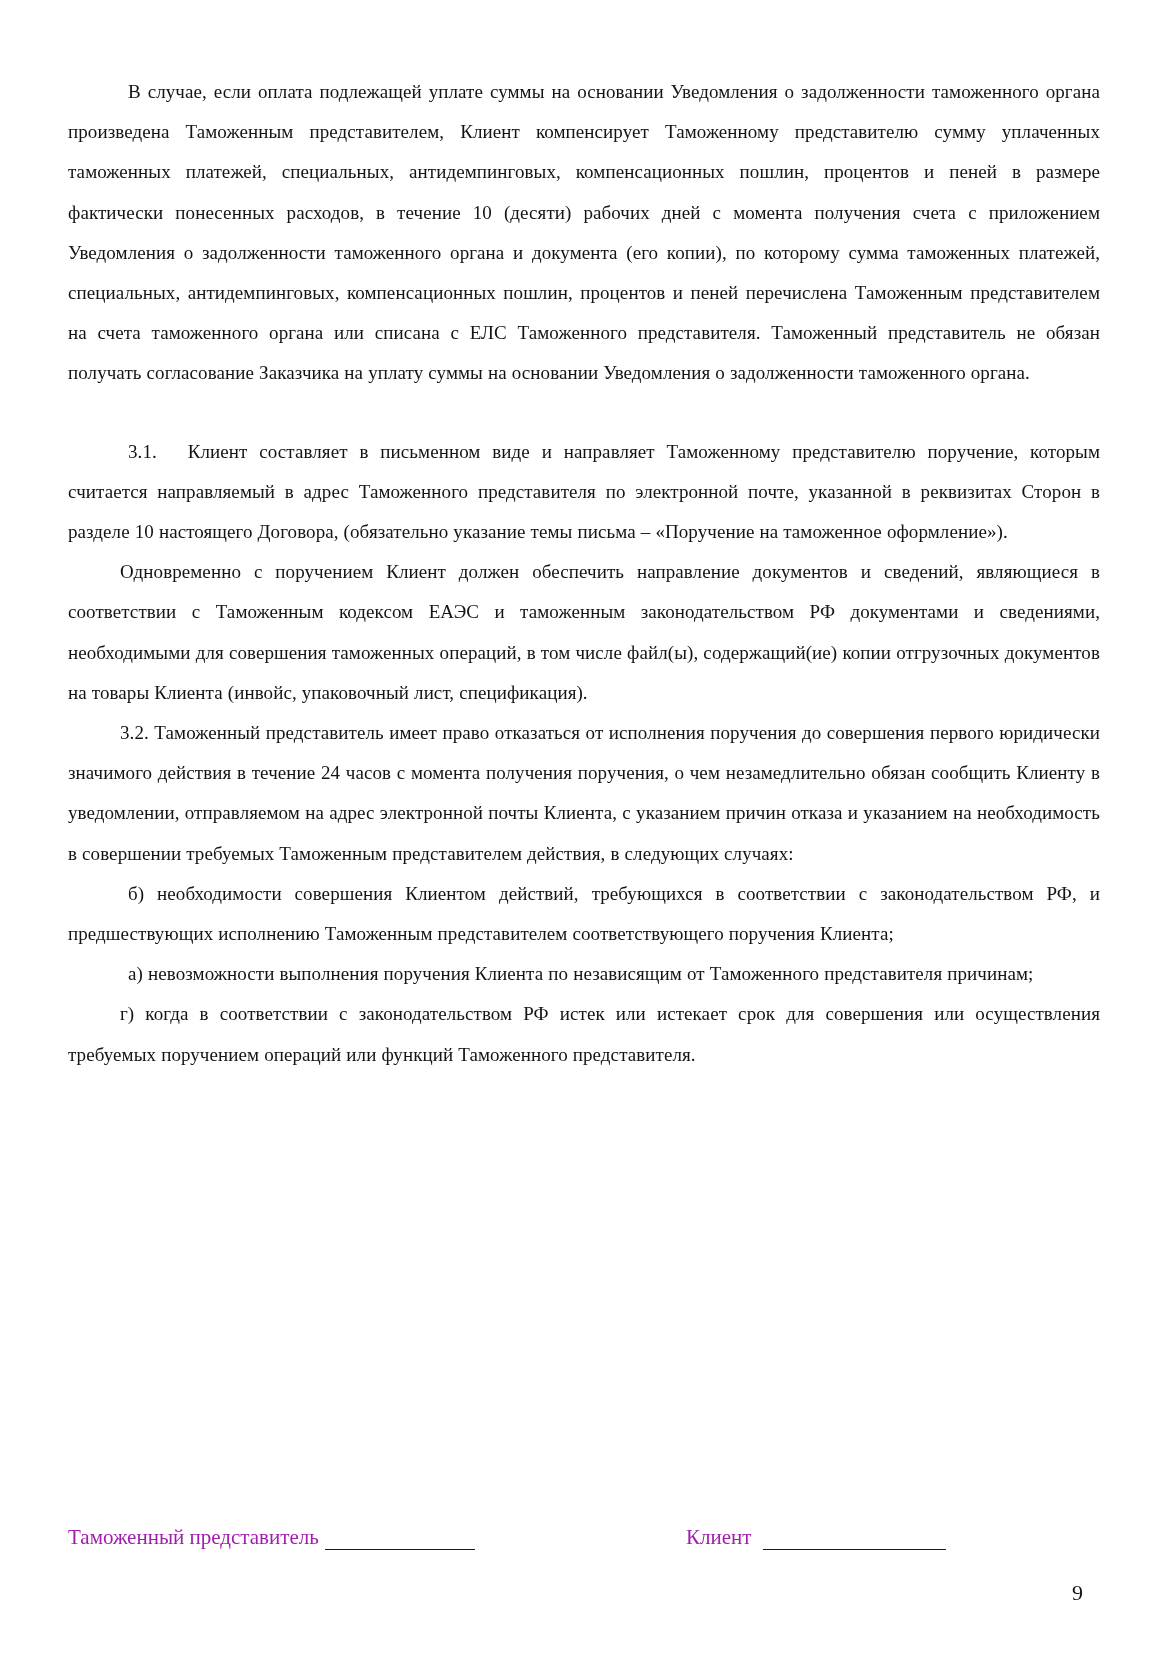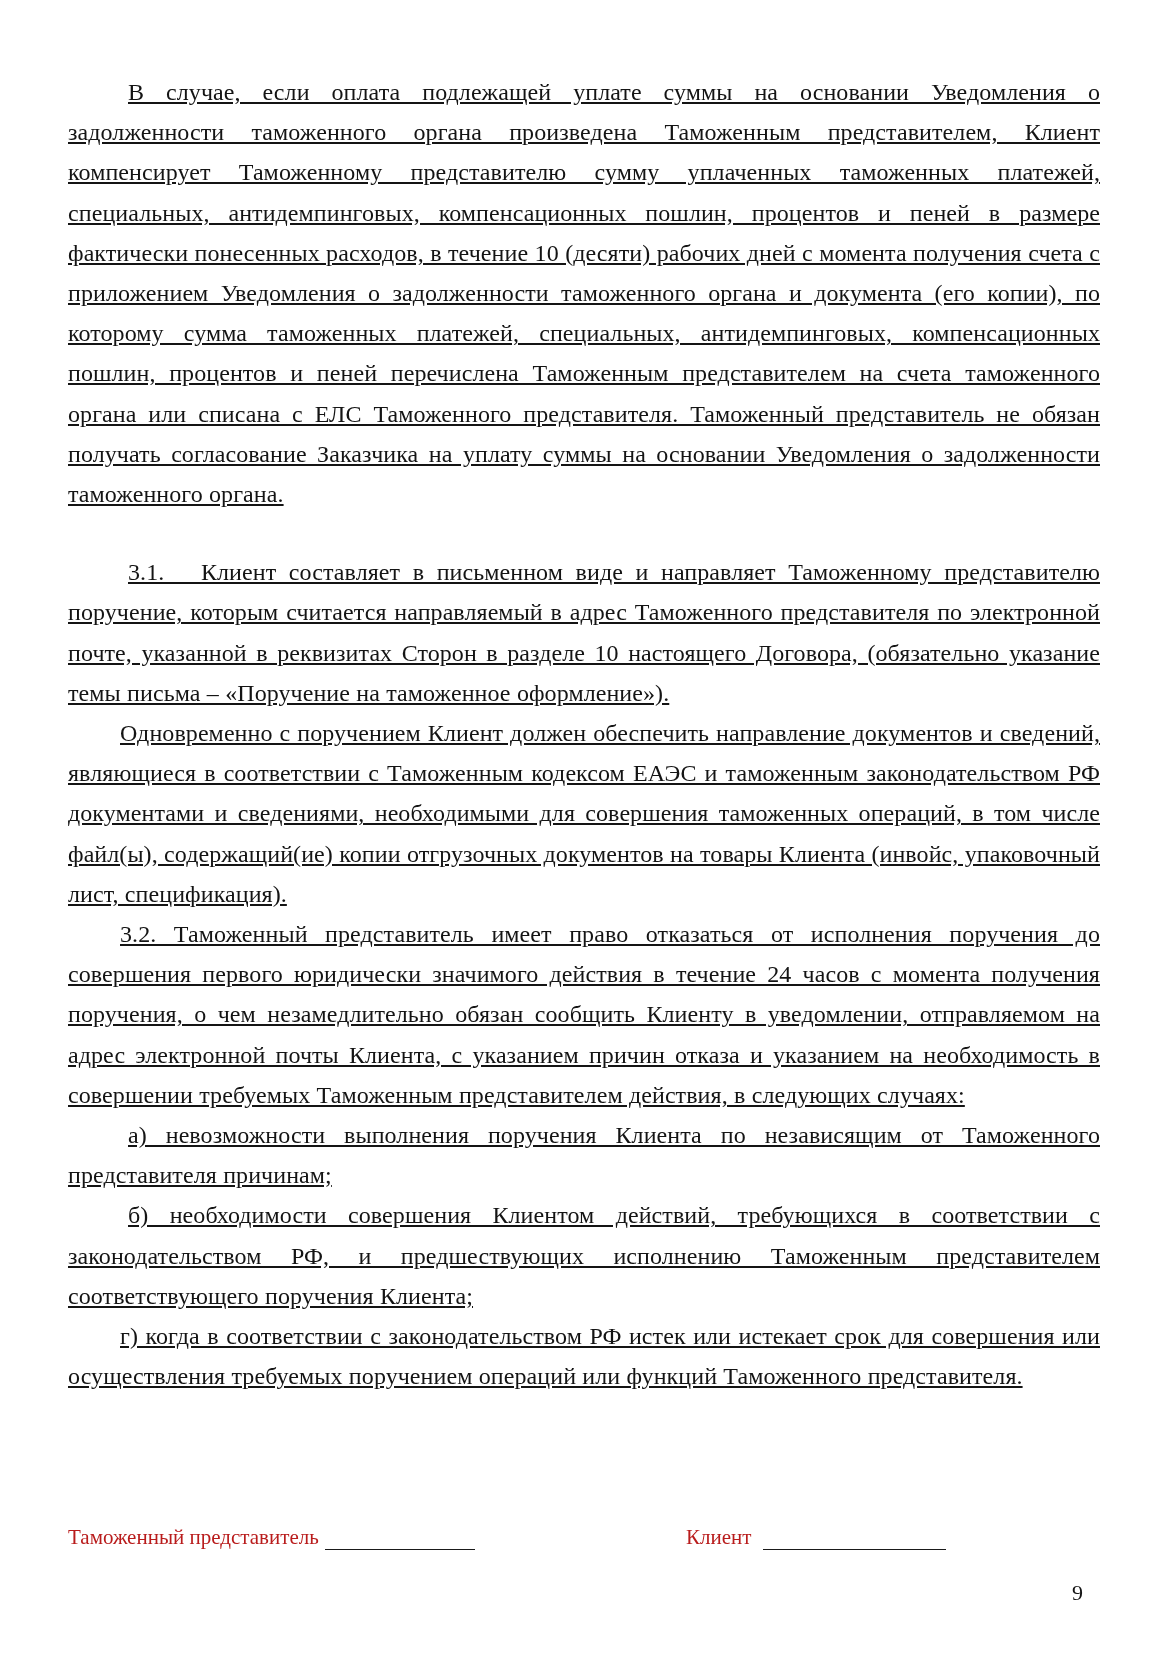--- a/index.html
+++ b/index.html
@@ -27,26 +27,25 @@
   .content {
     position: absolute;
     left: 68px;
     top: 72px;
     width: 1032px;
   }
   p.para {
     margin: 0;
     text-align: justify;
     text-justify: inter-word;
-    font-size: 24px;
+    font-size: 19px;
     line-height: 40.2px;
     letter-spacing: 0.08px;
     word-spacing: 0.2px;
     hyphens: none;
-    text-decoration: underline;
   }
   p.indent {
     text-indent: 60px;
   }
   p.indent-sm {
     text-indent: 52px;
   }
   p.lastline-left {
     text-align-last: left;
   }
@@ -69,21 +68,21 @@
     left: 68px;
     top: 1524px;
     width: 1032px;
     height: 60px;
   }
   .sig {
     position: absolute;
     font-size: 21px;
     line-height: 26px;
     white-space: nowrap;
-    color: #b91c1c;
+    color: #a21caf;
   }
   .sig-rep { left: 0px;   top: 0px; }
   .sig-cli { left: 618px; top: 0px; font-family: Liberation Serif, serif; }
   .sig-line {
     display: inline-block;
     border-bottom: 1.6px solid #1a1a1a;
     vertical-align: bottom;
     margin-left: 6px;
     height: 17px;
   }
@@ -112,23 +111,23 @@
 
 
     <div class="spacer-after-heading"></div>
 
     <p class="para indent lastline-left">3.1.  Клиент составляет в письменном виде и направляет Таможенному представителю поручение, которым считается направляемый в адрес Таможенного представителя по электронной почте, указанной в реквизитах Сторон в разделе 10 настоящего Договора, (обязательно указание темы письма – «Поручение на таможенное оформление»).</p>
 
     <p class="para indent-sm lastline-left">Одновременно с поручением Клиент должен обеспечить направление документов и сведений, являющиеся в соответствии с Таможенным кодексом ЕАЭС и таможенным законодательством РФ документами и сведениями, необходимыми для совершения таможенных операций, в том числе файл(ы), содержащий(ие) копии отгрузочных документов на товары Клиента (инвойс, упаковочный лист, спецификация).</p>
 
     <p class="para indent-sm lastline-left">3.2. Таможенный представитель имеет право отказаться от исполнения поручения до совершения первого юридически значимого действия в течение 24 часов с момента получения поручения, о чем незамедлительно обязан сообщить Клиенту в уведомлении, отправляемом на адрес электронной почты Клиента, с указанием причин отказа и указанием на необходимость в совершении требуемых Таможенным представителем действия, в следующих случаях:</p>
 
+    <p class="para indent lastline-left">б) необходимости совершения Клиентом действий, требующихся в соответствии с законодательством РФ, и предшествующих исполнению Таможенным представителем соответствующего поручения Клиента;</p>
+
     <p class="para indent lastline-left">а) невозможности выполнения поручения Клиента по независящим от Таможенного представителя причинам;</p>
-
-    <p class="para indent lastline-left">б) необходимости совершения Клиентом действий, требующихся в соответствии с законодательством РФ, и предшествующих исполнению Таможенным представителем соответствующего поручения Клиента;</p>
 
 
     <p class="para indent-sm lastline-left">г) когда в соответствии с законодательством РФ истек или истекает срок для совершения или осуществления требуемых поручением операций или функций Таможенного представителя.</p>
 
   </div>
 
   <div class="footer">
     <div class="sig sig-rep">
       <span>Таможенный представитель</span><span class="sig-line"></span>
     </div>

